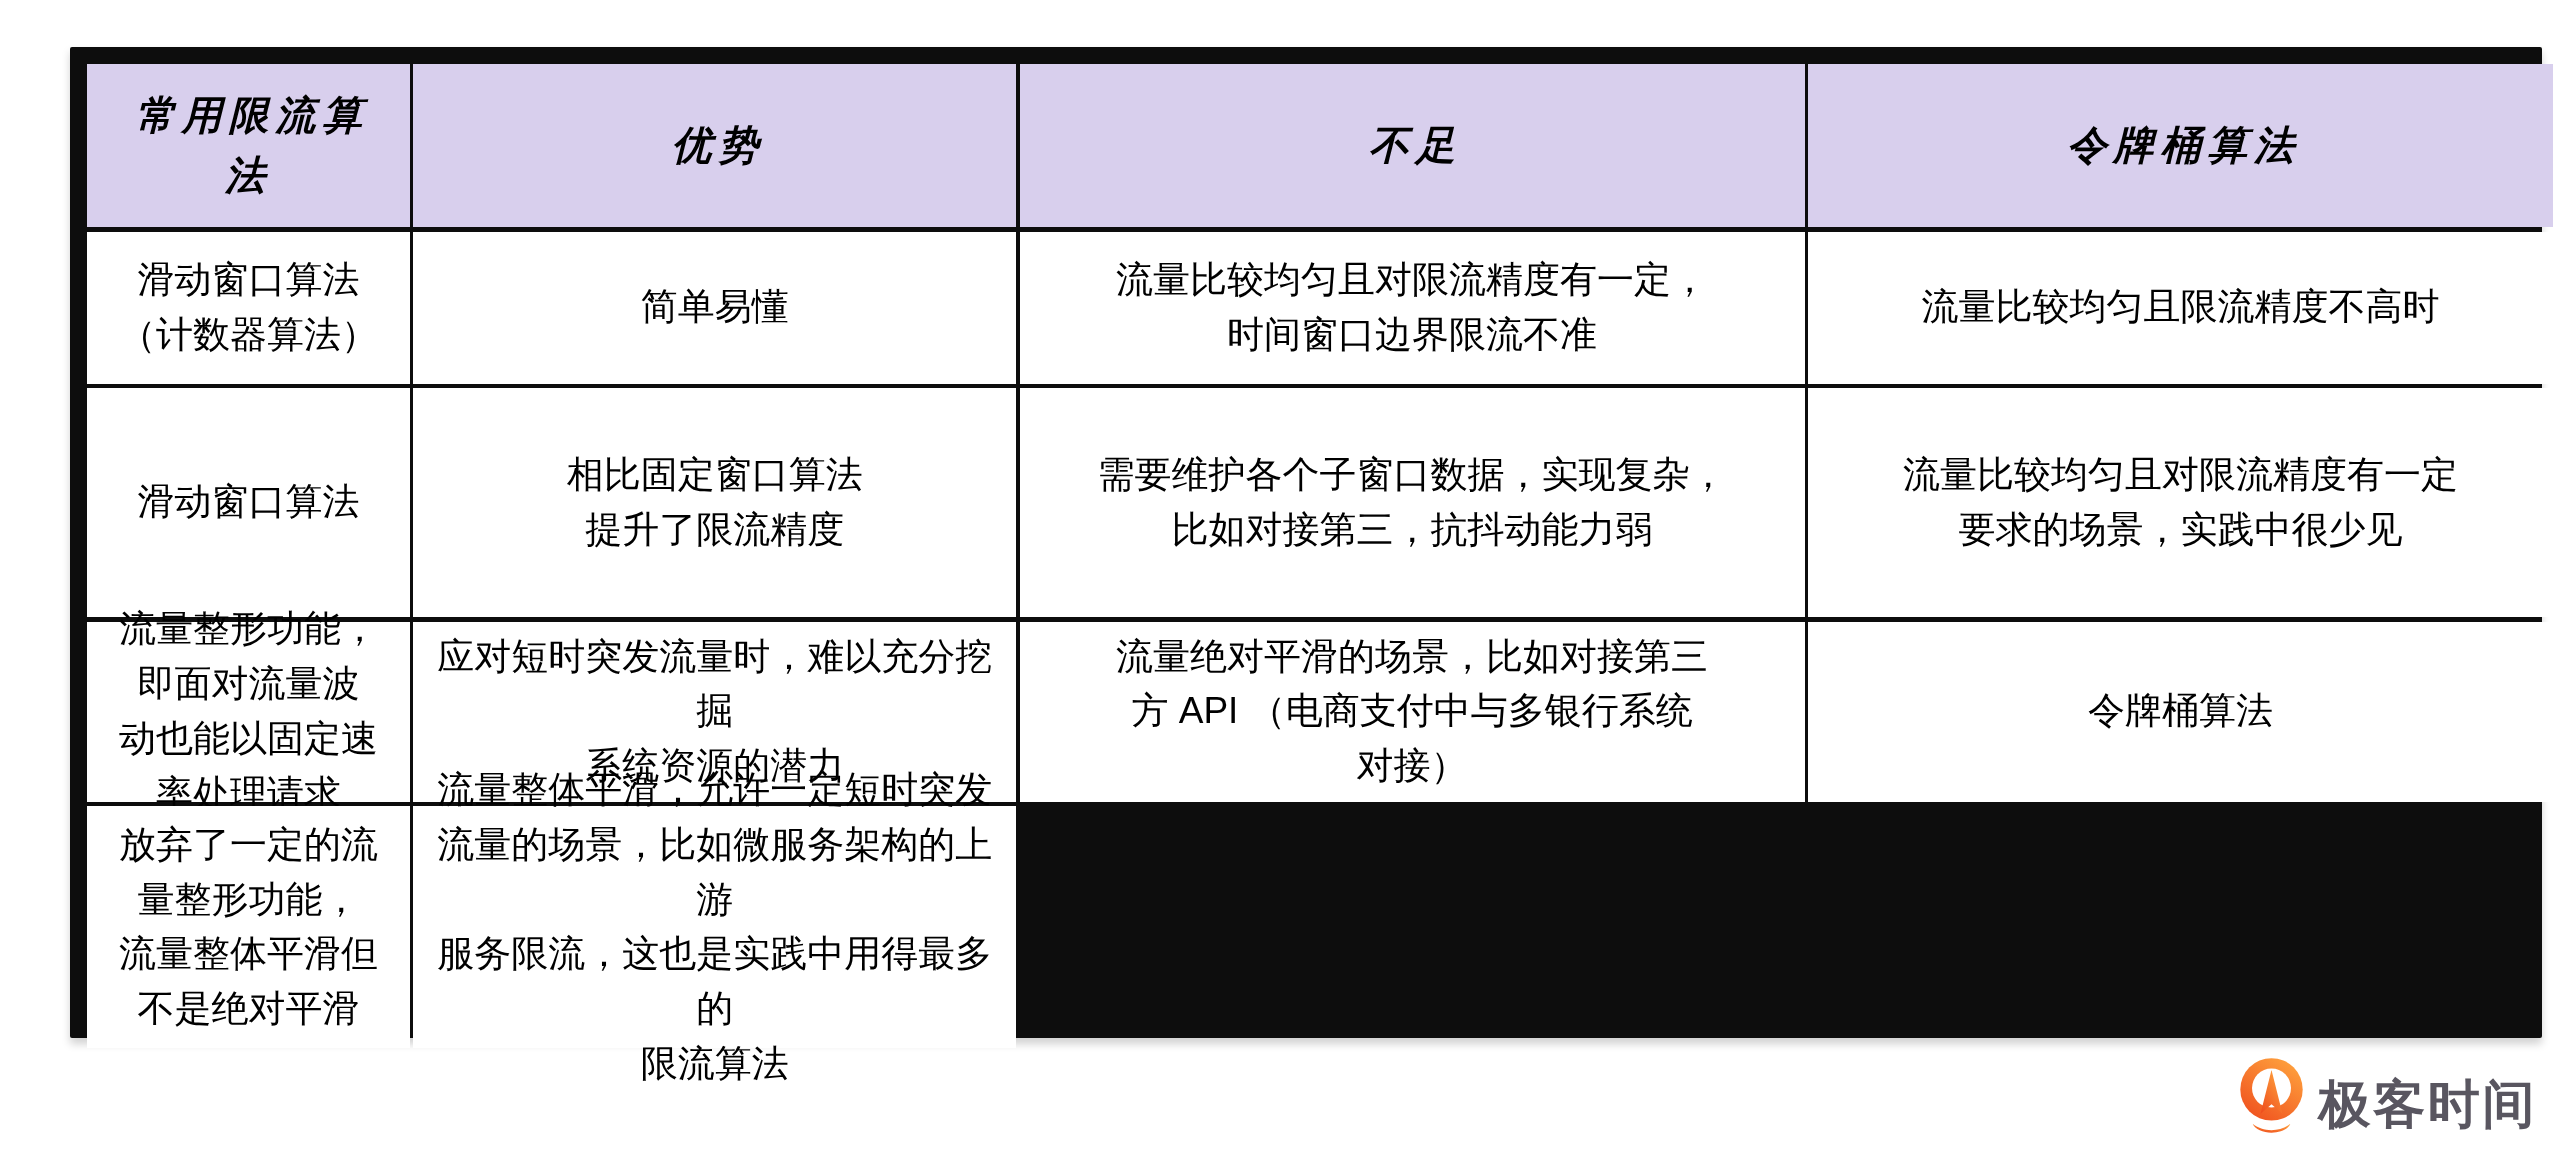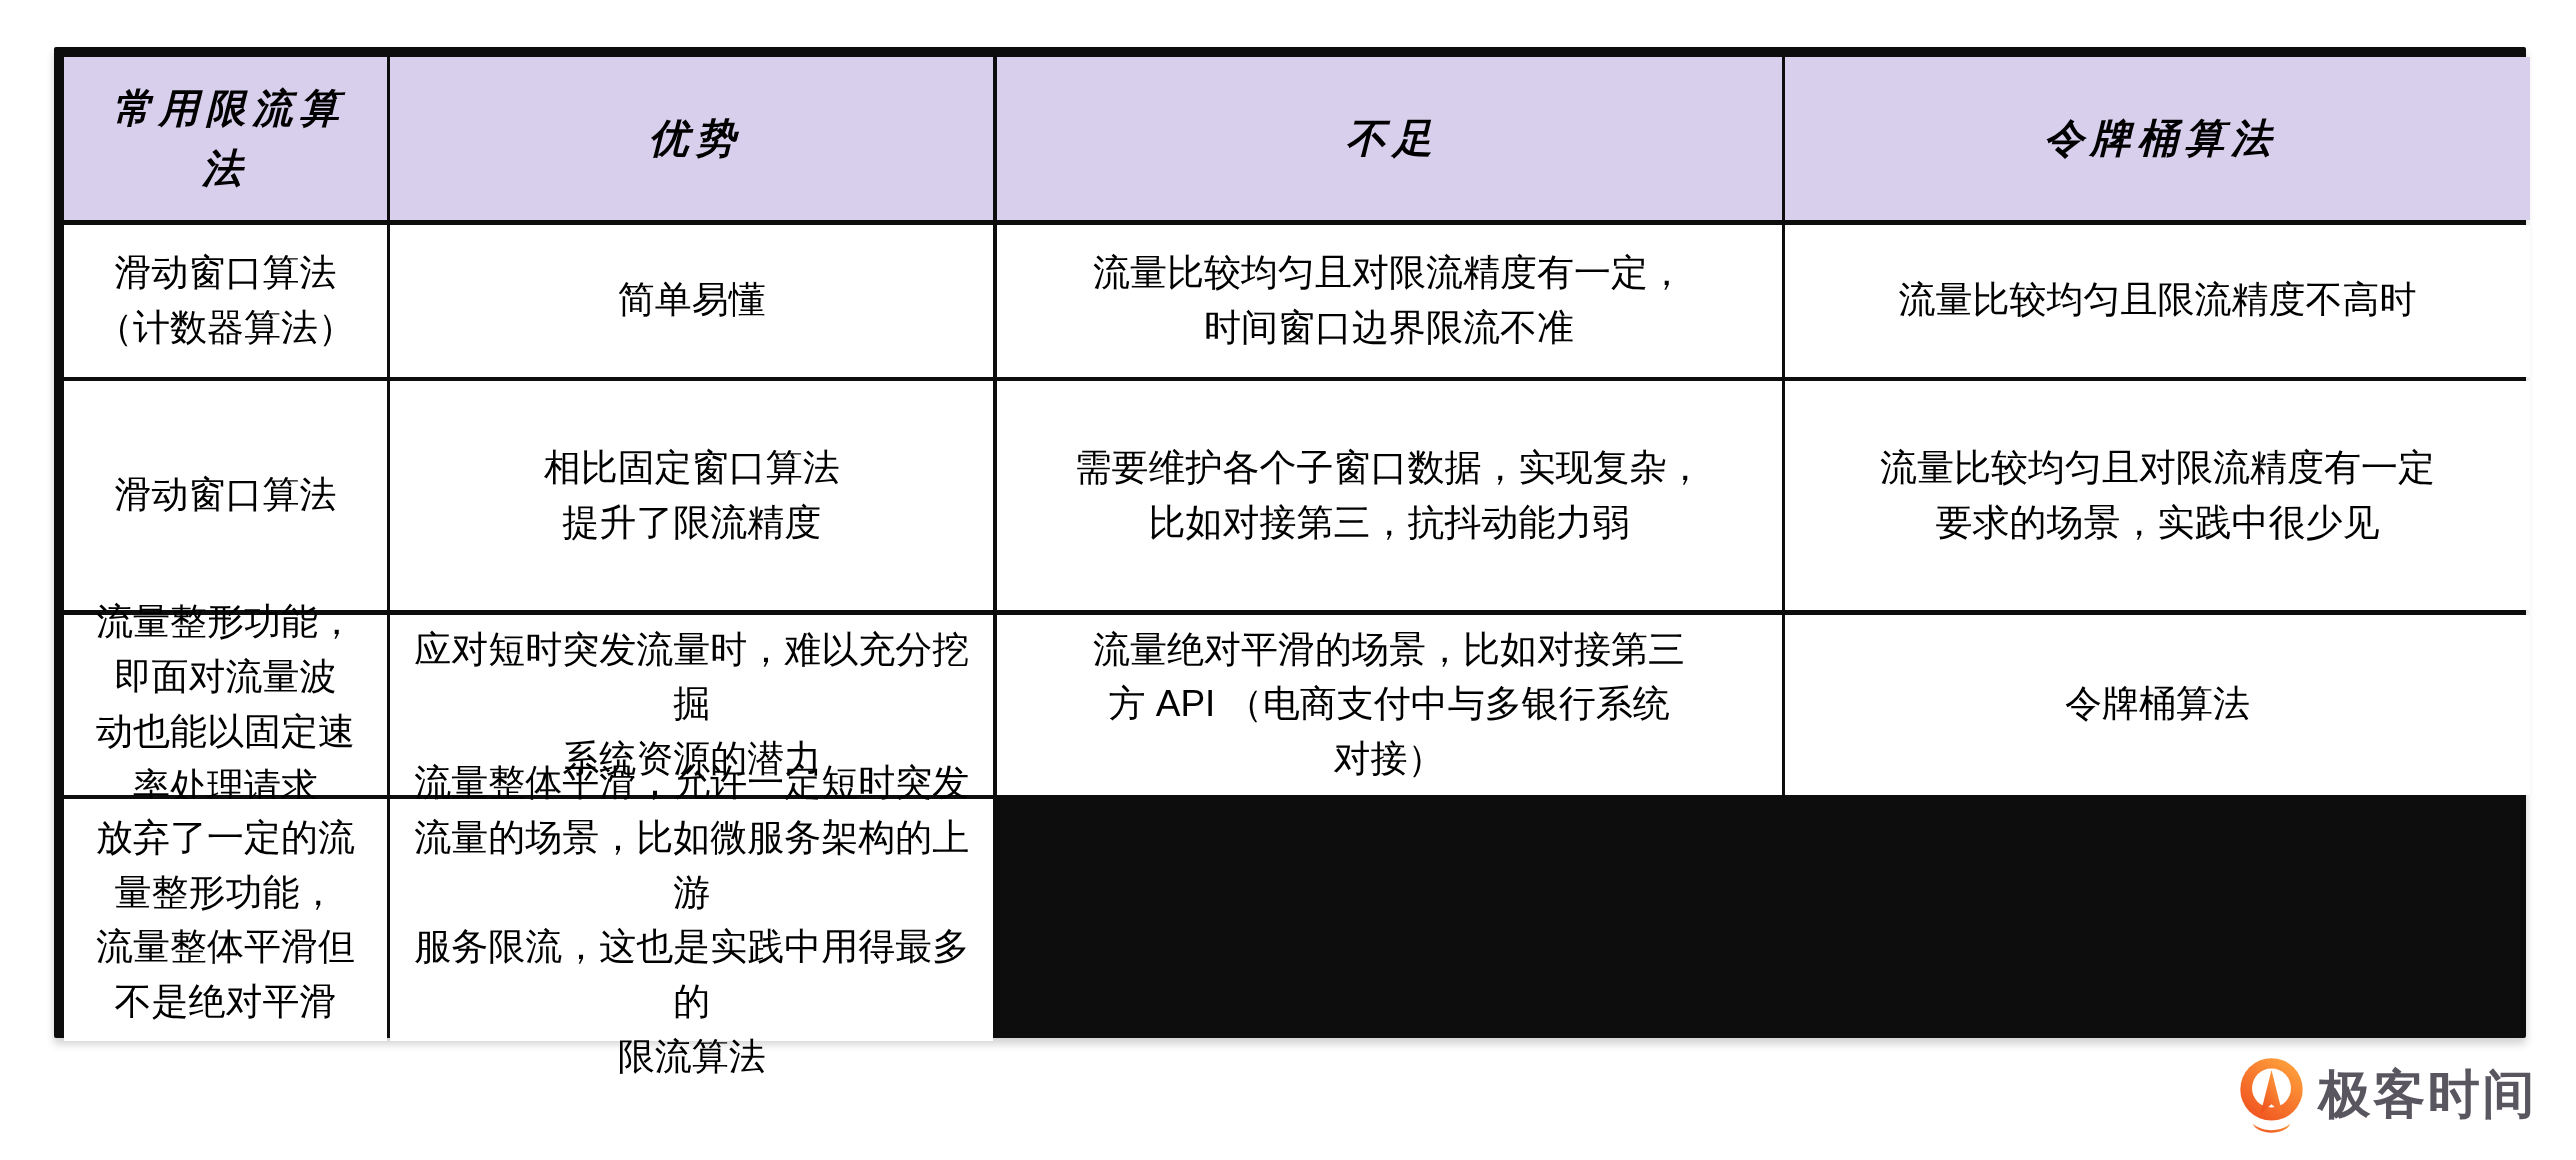--- a/index.html
+++ b/index.html
@@ -10,24 +10,24 @@
     position: relative;
     overflow: hidden;
   }
   .canvas {
     position: absolute; inset: 0;
     background: #ffffff;
   }
   
   .rate-table {
     position: absolute;
-    left: 54px; top: 47px;
+    left: 70px; top: 47px;
     width: 2472px; height: 991px;
     background: #0d0d0d;
-    padding: 10px;
+    padding: 17px;
     display: grid;
     grid-template-columns: 323px 603px 785px 745px;
     grid-template-rows: 163px 152px 229px 180px 242px;
     column-gap: 3.3px;
     row-gap: 4.6px;
     border-radius: 2px;
     box-shadow: 0 5.2px 9px rgba(0,0,0,0.18);
   }
   .cell {
     background: #ffffff;
@@ -48,21 +48,21 @@
     font-style: italic;
     font-size: 40px;
     letter-spacing: 0.17em;
     text-indent: 0.17em; 
   }
   
   .brand {
     position: absolute;
     right: 39px; bottom: 22px;
     display: flex;
-    align-items: center;
+    align-items: flex-end;
     gap: 14.3px;
   }
   .brand svg { width: 65px; height: 81px; display: block; }
   .brand .brand-text {
     font-size: 52px;
     font-weight: 700;
     color: #595660;
     letter-spacing: 2.6px;
     line-height: 1;
     padding-bottom: 9px;

